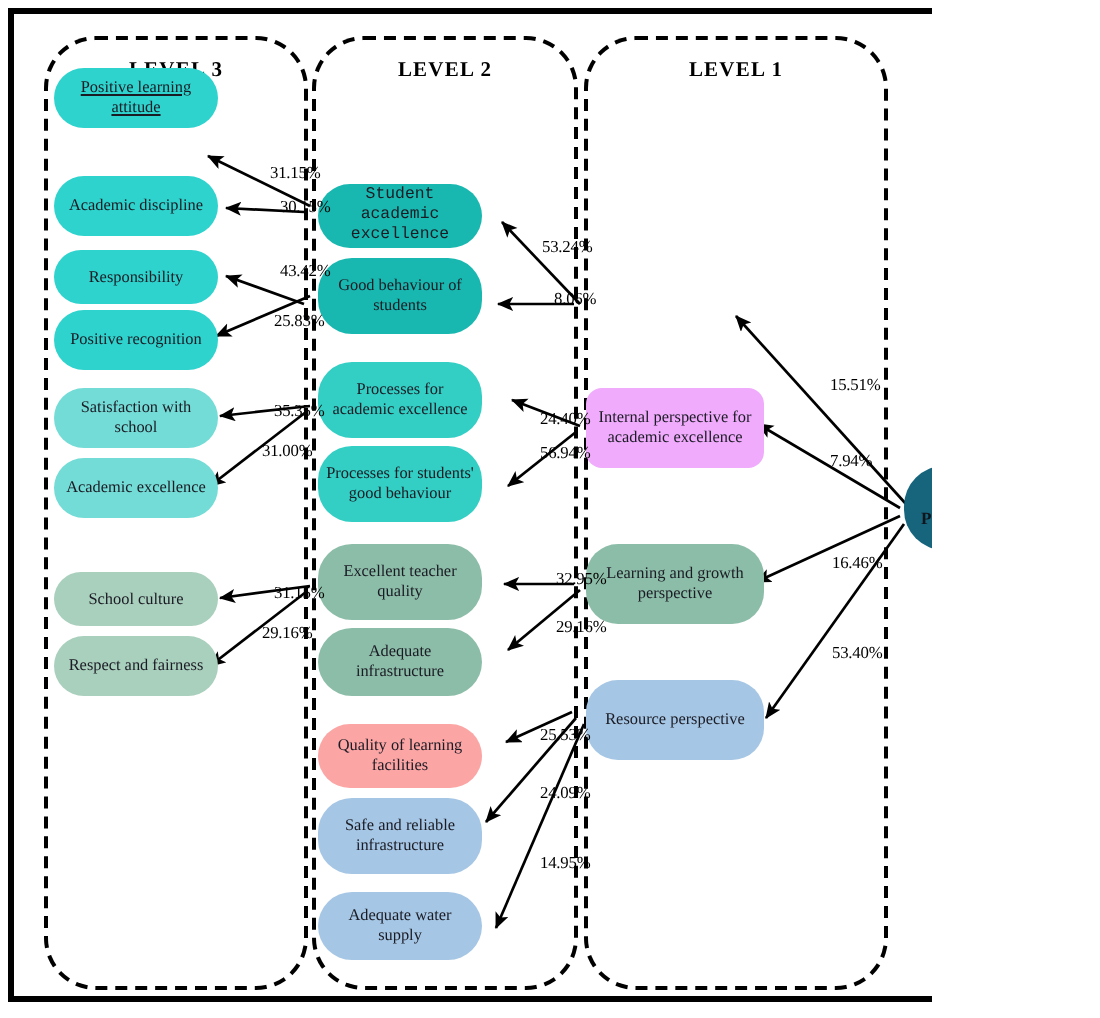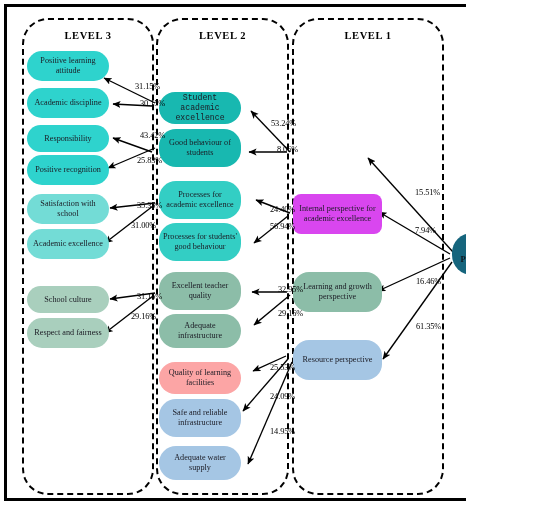--- a/index.html
+++ b/index.html
@@ -119,40 +119,40 @@
       <path d="M288,359 L243,411"></path>
       <path d="M292,362 L248,464"></path>
 
       <path d="M453,252 L368,158"></path>
       <path d="M450,254 L379,212"></path>
       <path d="M450,258 L378,291"></path>
       <path d="M452,262 L383,359"></path>
     </g>
   </svg>
 
-  <div class="node" style="left:27px; top:51px; width:82px; height:30px; background:#2ed3cd;">Positive learning attitude</div>
+  <div class="node" style="left:27px; top:34px; width:82px; height:30px; background:#2ed3cd;text-decoration:underline;">Positive learning attitude</div>
   <div class="node" style="left:27px; top:88px; width:82px; height:30px; background:#2ed3cd;">Academic discipline</div>
   <div class="node" style="left:27px; top:125px; width:82px; height:27px; background:#2ed3cd;">Responsibility</div>
   <div class="node" style="left:27px; top:155px; width:82px; height:30px; background:#2ed3cd;">Positive recognition</div>
   <div class="node" style="left:27px; top:194px; width:82px; height:30px; background:#73dcd6;">Satisfaction with school</div>
   <div class="node" style="left:27px; top:229px; width:82px; height:30px; background:#73dcd6;">Academic excellence</div>
   <div class="node" style="left:27px; top:286px; width:82px; height:27px; background:#a9cfbd;">School culture</div>
   <div class="node" style="left:27px; top:318px; width:82px; height:30px; background:#a9cfbd;">Respect and fairness</div>
 
   <div class="node" style="left:159px; top:92px; width:82px; height:32px; background:#18b8b0;font-family:Liberation Mono, monospace;">Student academic excellence</div>
   <div class="node" style="left:159px; top:129px; width:82px; height:38px; background:#18b8b0;">Good behaviour of students</div>
   <div class="node" style="left:159px; top:181px; width:82px; height:38px; background:#33cec4;">Processes for academic excellence</div>
   <div class="node" style="left:159px; top:223px; width:82px; height:38px; background:#33cec4;">Processes for students' good behaviour</div>
   <div class="node" style="left:159px; top:272px; width:82px; height:38px; background:#8cbda8;">Excellent teacher quality</div>
   <div class="node" style="left:159px; top:314px; width:82px; height:34px; background:#8cbda8;">Adequate infrastructure</div>
   <div class="node" style="left:159px; top:362px; width:82px; height:32px; background:#fca5a5;">Quality of learning facilities</div>
   <div class="node" style="left:159px; top:399px; width:82px; height:38px; background:#a5c6e4;">Safe and reliable infrastructure</div>
   <div class="node" style="left:159px; top:446px; width:82px; height:34px; background:#a5c6e4;">Adequate water supply</div>
 
-  <div class="node" style="left:293px; top:194px; width:89px; height:40px; background:#d946ef; border-radius:8px;">Internal perspective for academic excellence</div>
+  <div class="node" style="left:293px; top:194px; width:89px; height:40px; background:#f0abfc; border-radius:8px;">Internal perspective for academic excellence</div>
   <div class="node" style="left:293px; top:272px; width:89px; height:40px; background:#8cbda8; border-radius:16px;">Learning and growth perspective</div>
   <div class="node" style="left:293px; top:340px; width:89px; height:40px; background:#a5c6e4; border-radius:16px;">Resource perspective</div>
 
   <div class="node perf" style="left:452px; top:233px; width:88px; height:42px; background:#16657d; border-radius:20px;">SCHOOL PERFORMANCE</div>
 
   <div class="pct" style="left:108px; top:82px;">31.15%</div>
   <div class="pct" style="left:113px; top:99px;">30.15%</div>
   <div class="pct" style="left:113px; top:131px;">43.42%</div>
   <div class="pct" style="left:110px; top:156px;">25.83%</div>
   <div class="pct" style="left:110px; top:201px;">35.35%</div>
@@ -166,15 +166,15 @@
   <div class="pct" style="left:243px; top:222px;">56.94%</div>
   <div class="pct" style="left:251px; top:285px;">32.95%</div>
   <div class="pct" style="left:251px; top:309px;">29.16%</div>
   <div class="pct" style="left:243px; top:363px;">25.53%</div>
   <div class="pct" style="left:243px; top:392px;">24.09%</div>
   <div class="pct" style="left:243px; top:427px;">14.95%</div>
 
   <div class="pct" style="left:388px; top:188px;">15.51%</div>
   <div class="pct" style="left:388px; top:226px;">7.94%</div>
   <div class="pct" style="left:389px; top:277px;">16.46%</div>
-  <div class="pct" style="left:389px; top:322px;">61.35%</div>
+  <div class="pct" style="left:389px; top:322px;">53.40%</div>
 
 </div>
 
 </body></html>

